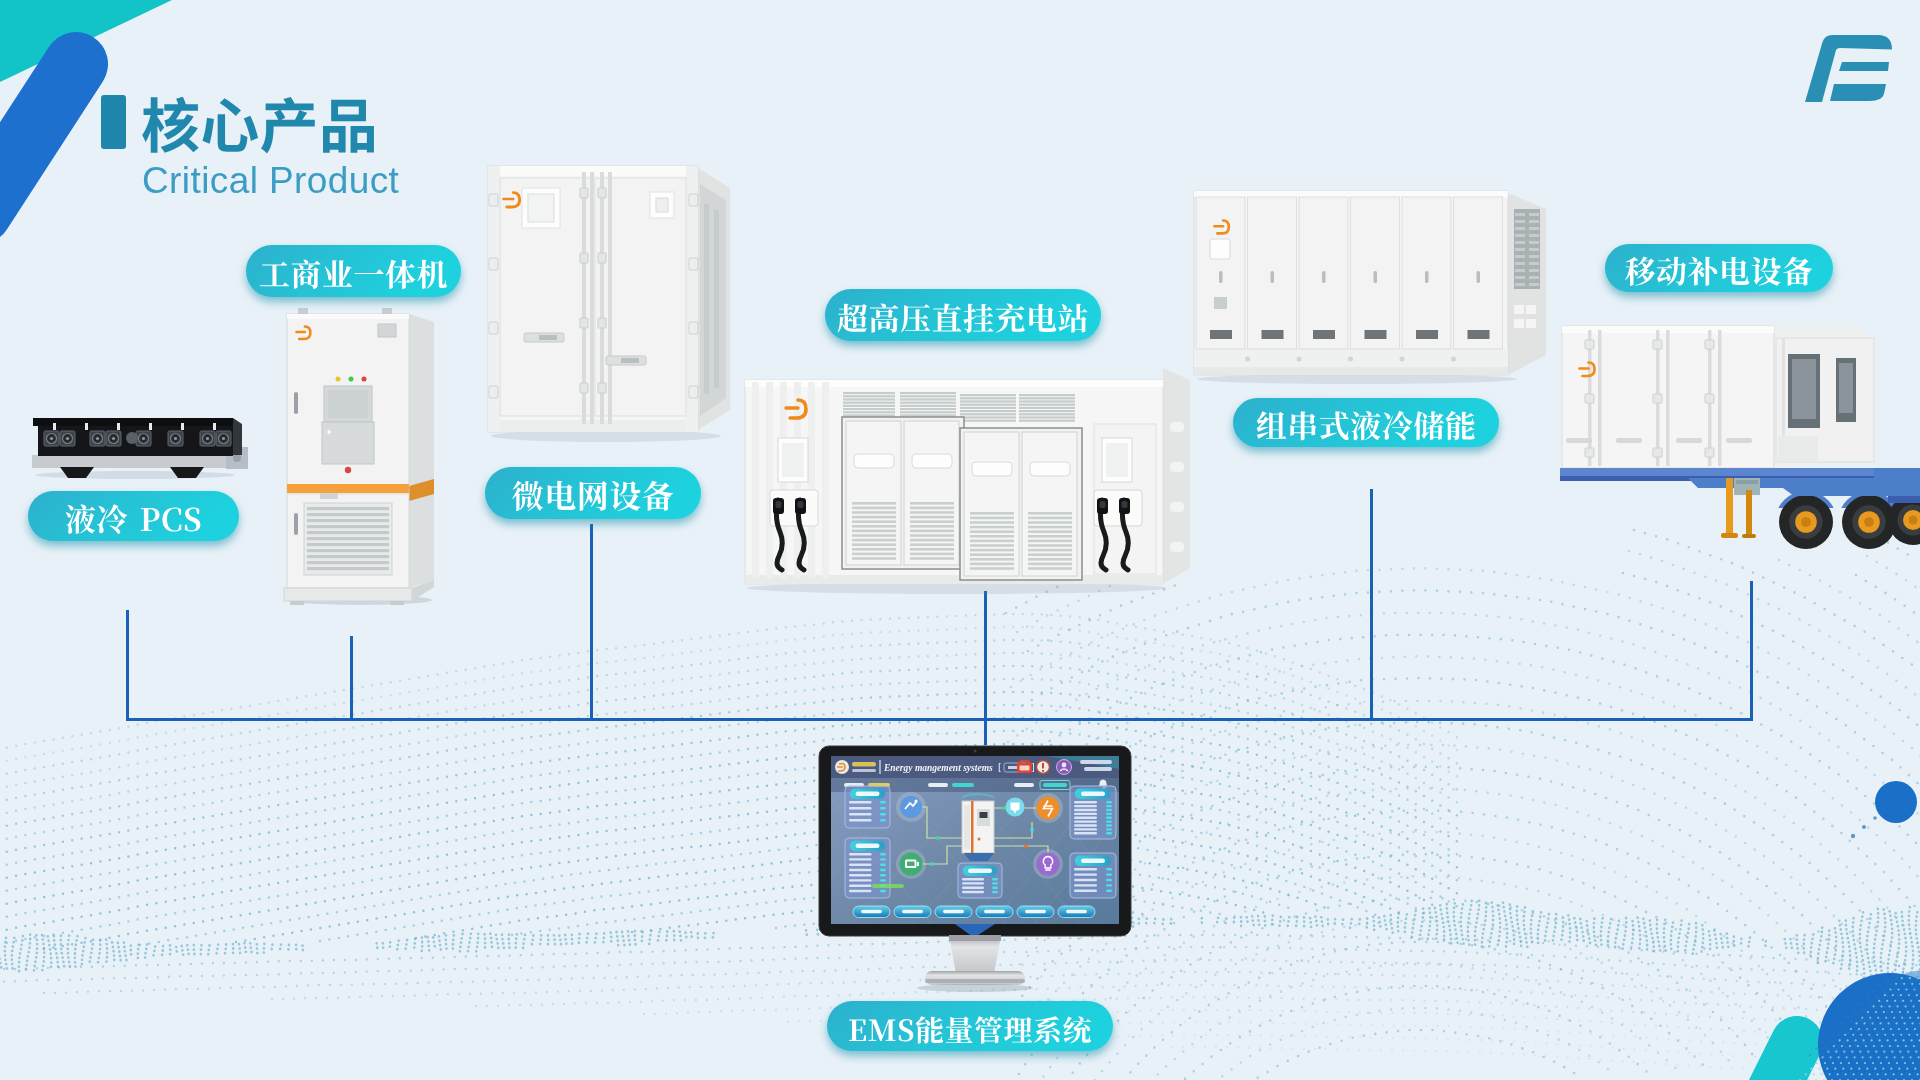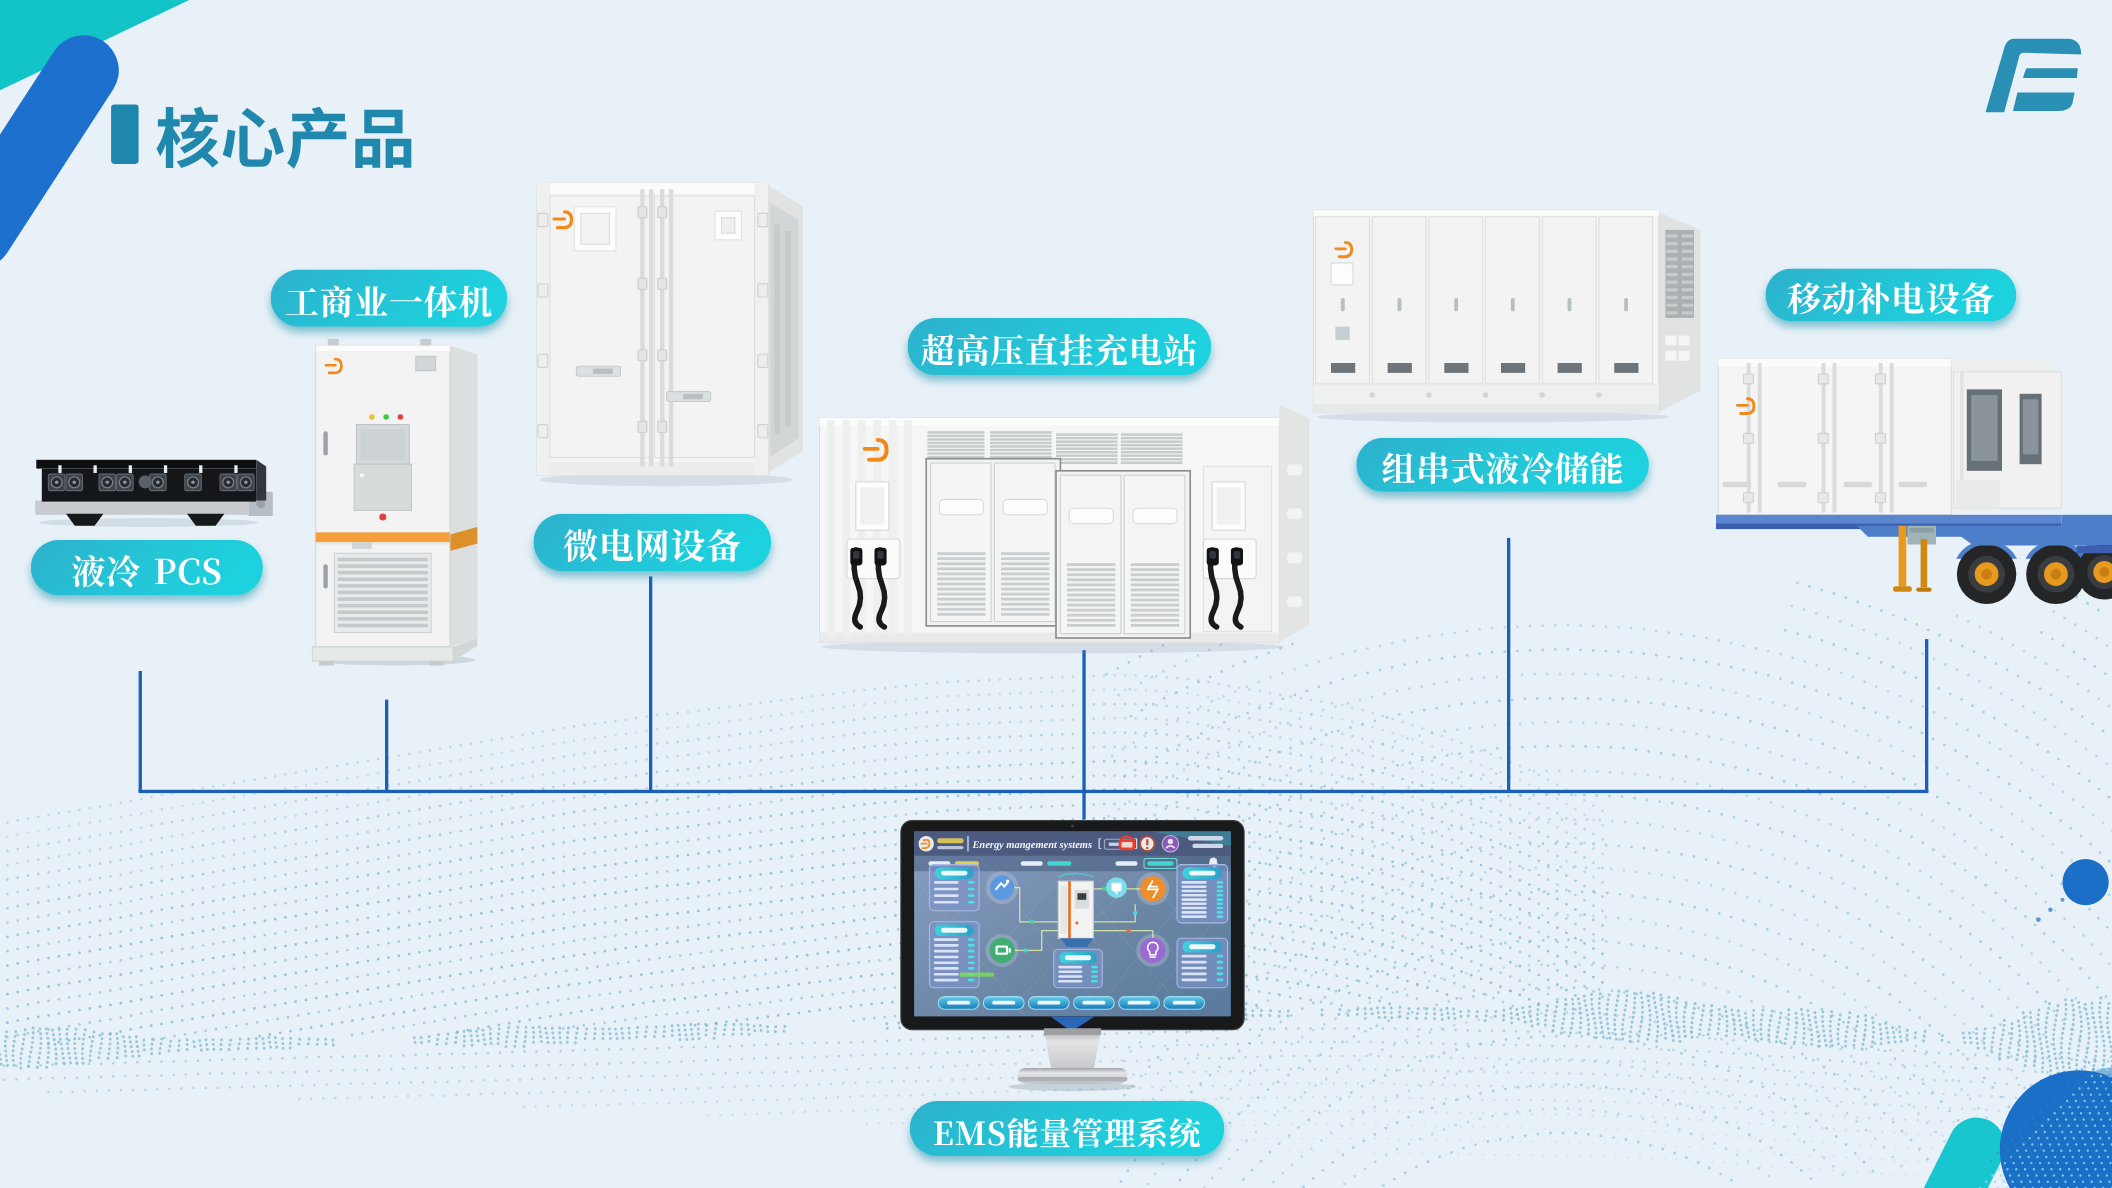--- a/index.html
+++ b/index.html
@@ -99,20 +99,21 @@
 </svg>
 <div class="abs" style="left:101px;top:95px;width:25px;height:54px;background:#1f87ab;border-radius:3px"></div>
 <svg class="abs" style="left:0;top:0" width="500" height="220">
       <g fill="#1f88ac" transform="translate(141.0 147.5) scale(0.05900 -0.05900)">
         <use href="#gs6838" x="0"></use>
         <use href="#gs5fc3" x="1005"></use>
         <use href="#gs4ea7" x="2010"></use>
         <use href="#gs54c1" x="3015"></use>
       </g>
     </svg>
+<div class="abs" style="left:142px;top:160px;font:37px 'Liberation Sans',sans-serif;color:#3b9dc3;letter-spacing:0.4px">Critical Product</div>
 <svg class="abs" style="left:1802px;top:35px" width="92" height="68" viewBox="0 0 92 68">
 <g fill="#2a8fb4">
 <path d="M3 67 L20 67 L34 15 Q35 13 38 13 L90 14.5 Q90 0 76 0 L30 0 Q23 0 20.5 7 Z"></path>
 <path d="M40 27 L87 27 L86 36 L37 36 Z"></path>
 <path d="M32 49 L84 49 L82 59 Q80 66 68 66 L28 66 Z"></path>
 </g>
 </svg>
     <svg class="abs" style="left:30px;top:415px" width="225" height="70">
 <ellipse cx="105" cy="60" rx="100" ry="4" fill="rgba(120,140,155,0.2)"></ellipse>
       <rect x="2" y="40" width="194" height="13" fill="#c7cbd0"></rect>

